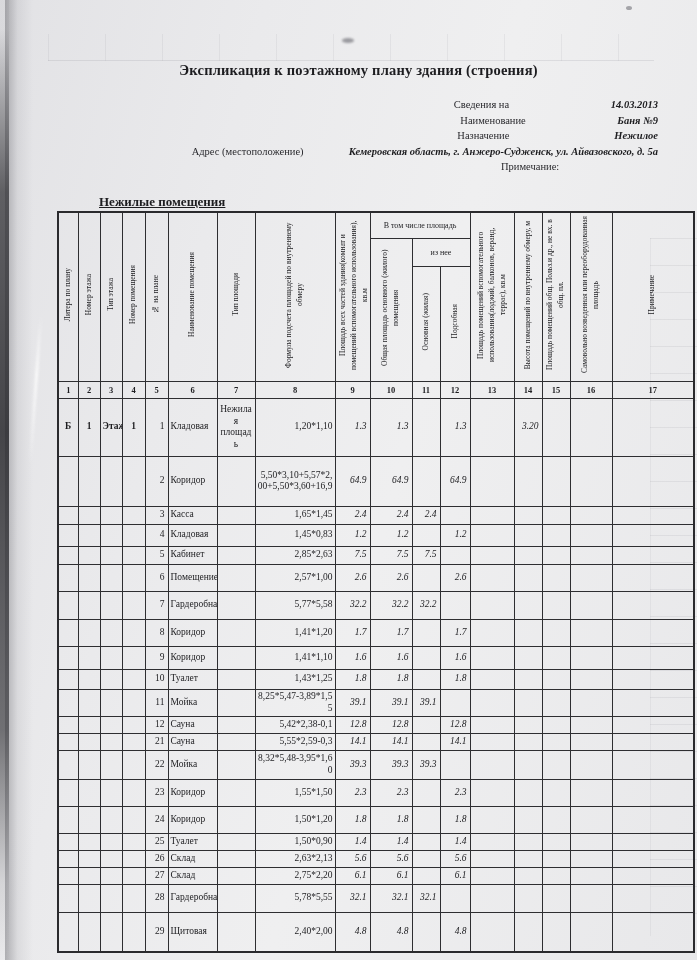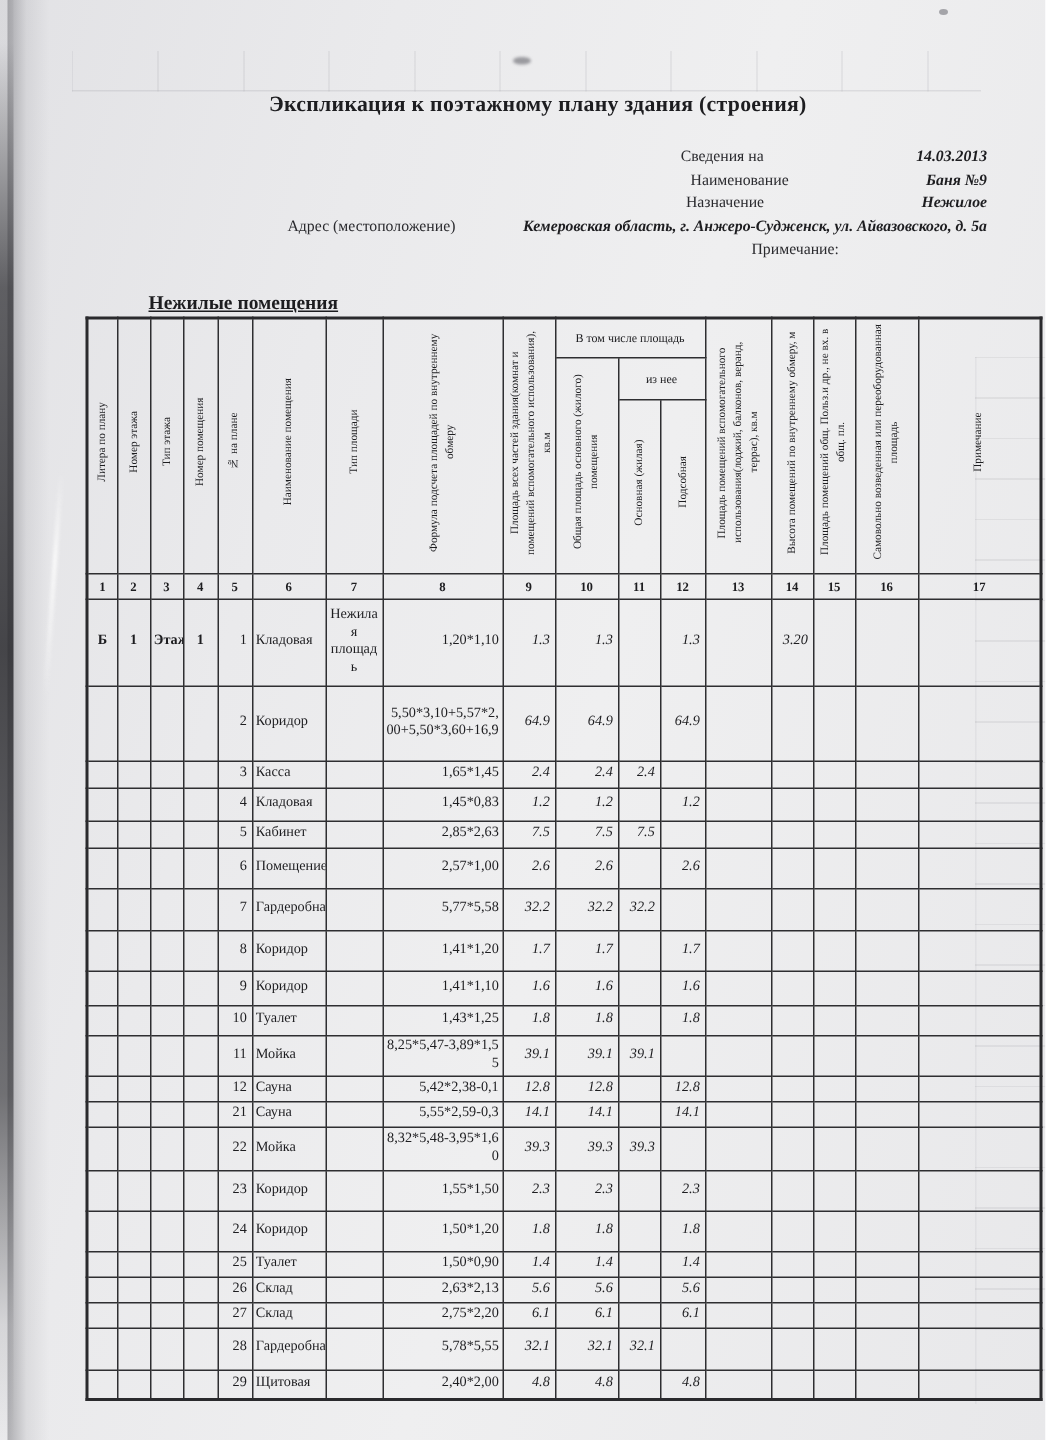--- a/index.html
+++ b/index.html
@@ -538,21 +538,21 @@
           <td class="n">32.1</td>
           <td class="n">32.1</td>
           <td class="n">32.1</td>
           <td class="n"></td>
           <td></td>
           <td class="n"></td>
           <td></td>
           <td></td>
           <td></td>
         </tr>
-        <tr style="height: 20px;">
+        <tr style="height: 40px;">
           <td></td>
           <td></td>
           <td></td>
           <td></td>
           <td class="r">29</td>
           <td class="l">Щитовая</td>
           <td class="w"></td>
           <td class="f">2,40*2,00</td>
           <td class="n">4.8</td>
           <td class="n">4.8</td>

